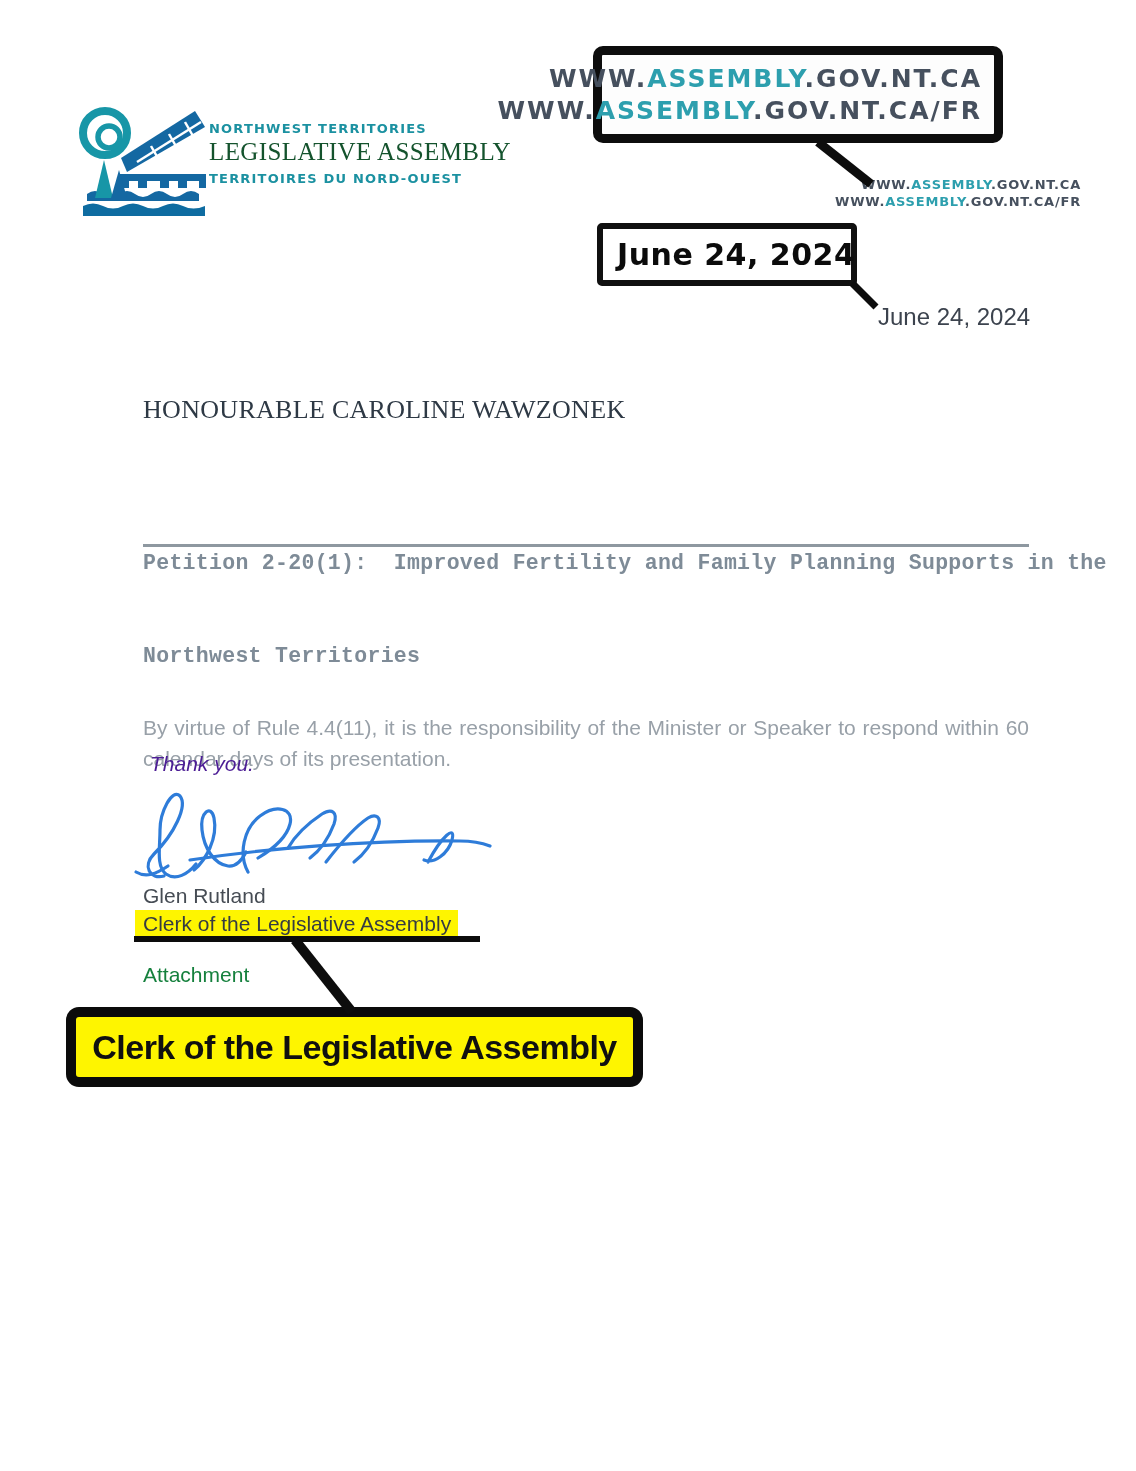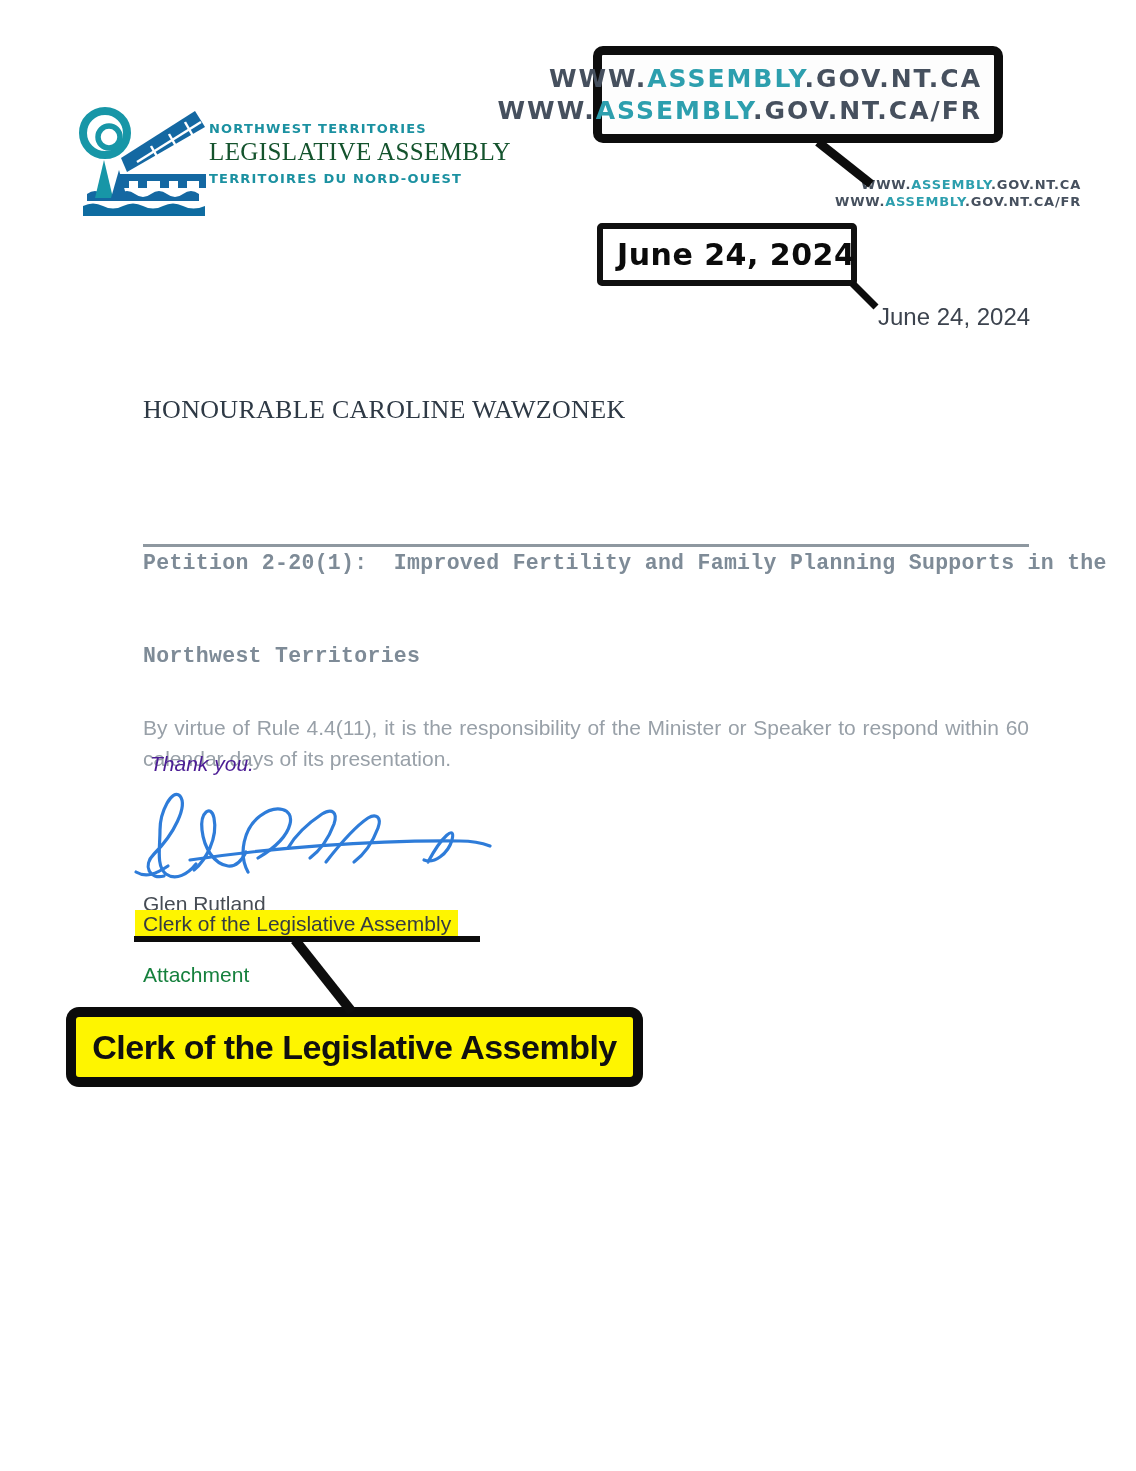--- a/index.html
+++ b/index.html
@@ -42,21 +42,21 @@
   
   .recipient{left:143px;top:380px;font-family:"Liberation Serif",serif;font-size:26px;
            color:#2e3945;line-height:27px;letter-spacing:0.3px;margin-top:16px;}
   .subject{left:143px;top:486px;font-family:Liberation Mono, monospace;font-weight:bold;
            font-size:21.5px;color:#7e8b97;line-height:31px;letter-spacing:0.3px;white-space:pre-wrap;}
   .rule{left:143px;top:544px;width:886px;height:3px;background:#8e98a0;}
   .para{left:143px;width:886px;font-size:21px;color:#98a0a8;line-height:30.5px;
            text-align:justify;}
   .p1{top:562px;} .p2{top:669px;margin-top:44px;}
   .closing{left:150px;top:752px;font-size:21px;color:#4c1d95;font-style:italic;}
-  .signer{left:143px;top:884px;font-size:21px;color:#464c54;margin-top:8px;}
+  .signer{left:143px;top:884px;font-size:21px;color:#464c54;}
   .title-hl{left:135px;top:910px;background:#fef500;color:#363c42;font-size:21px;
            padding:2px 7px 3px 8px;white-space:nowrap;}
   .title-underline{left:134px;top:936px;width:346px;height:6px;background:#0c0c0c;}
   .enclosure{left:143px;top:963px;font-size:21px;color:#15803d;}
 
   .leader-overlay{left:0;top:0;pointer-events:none;}
 </style>
 </head>
 <body>
 

